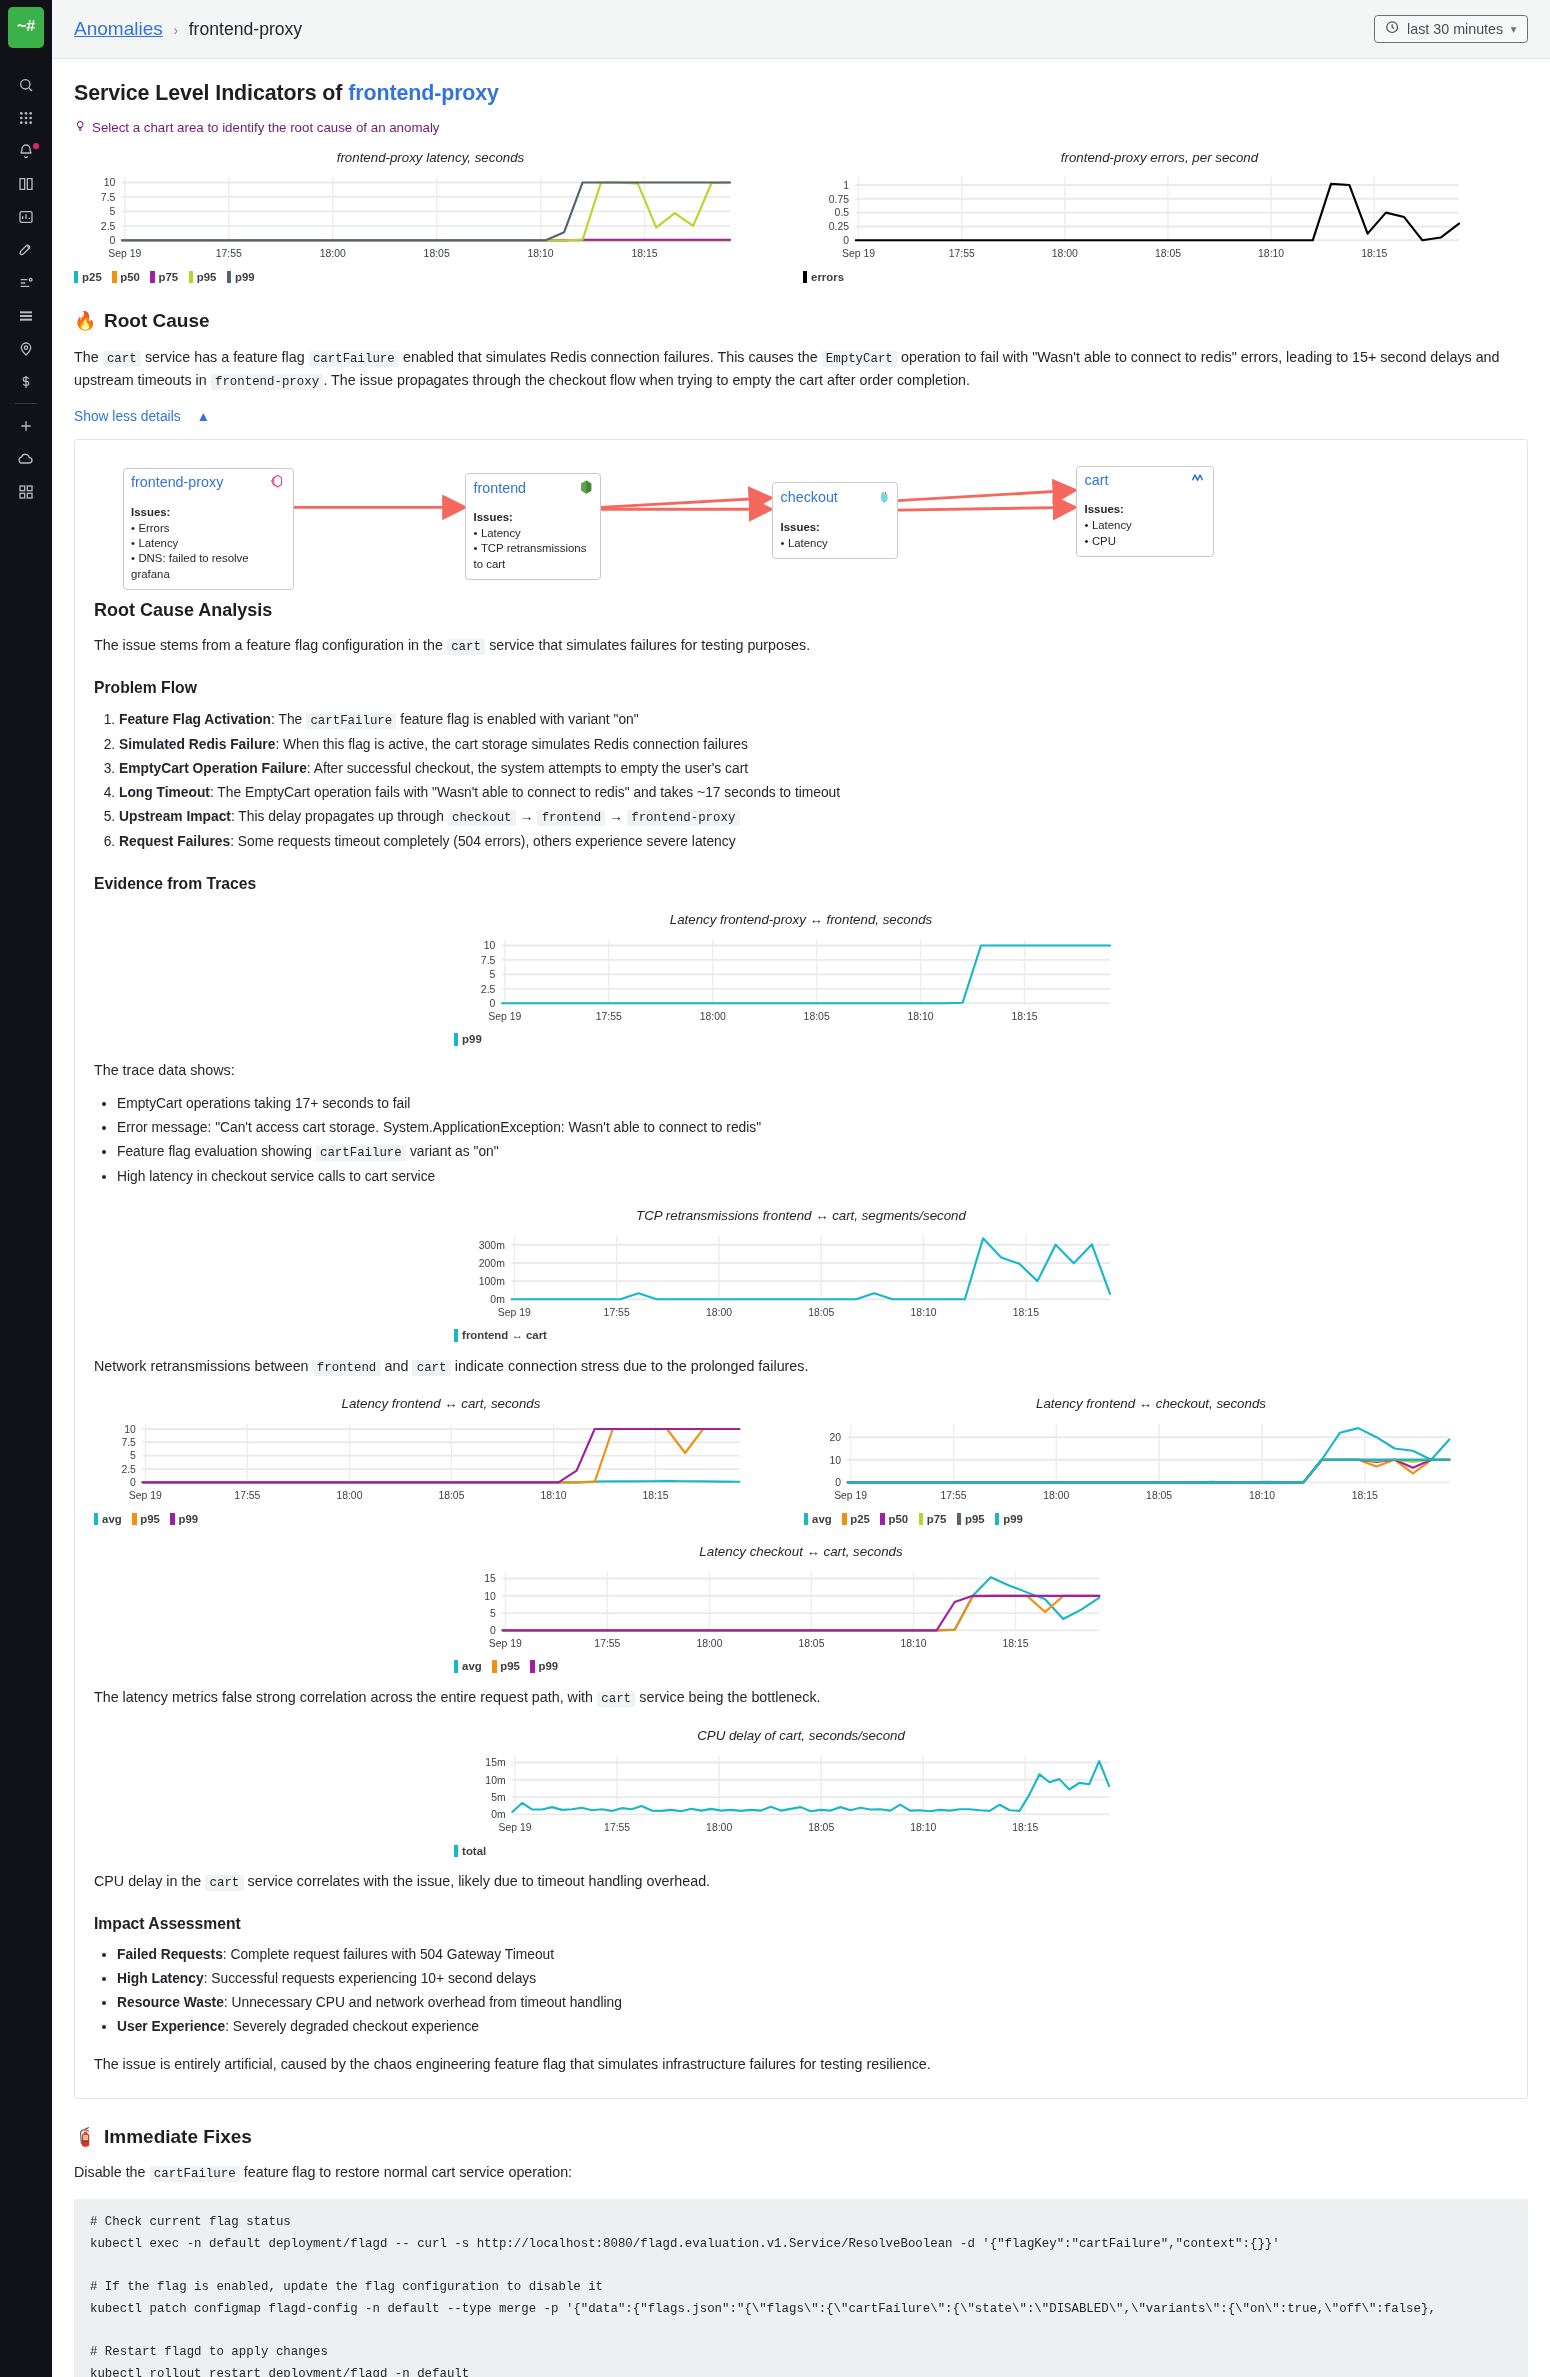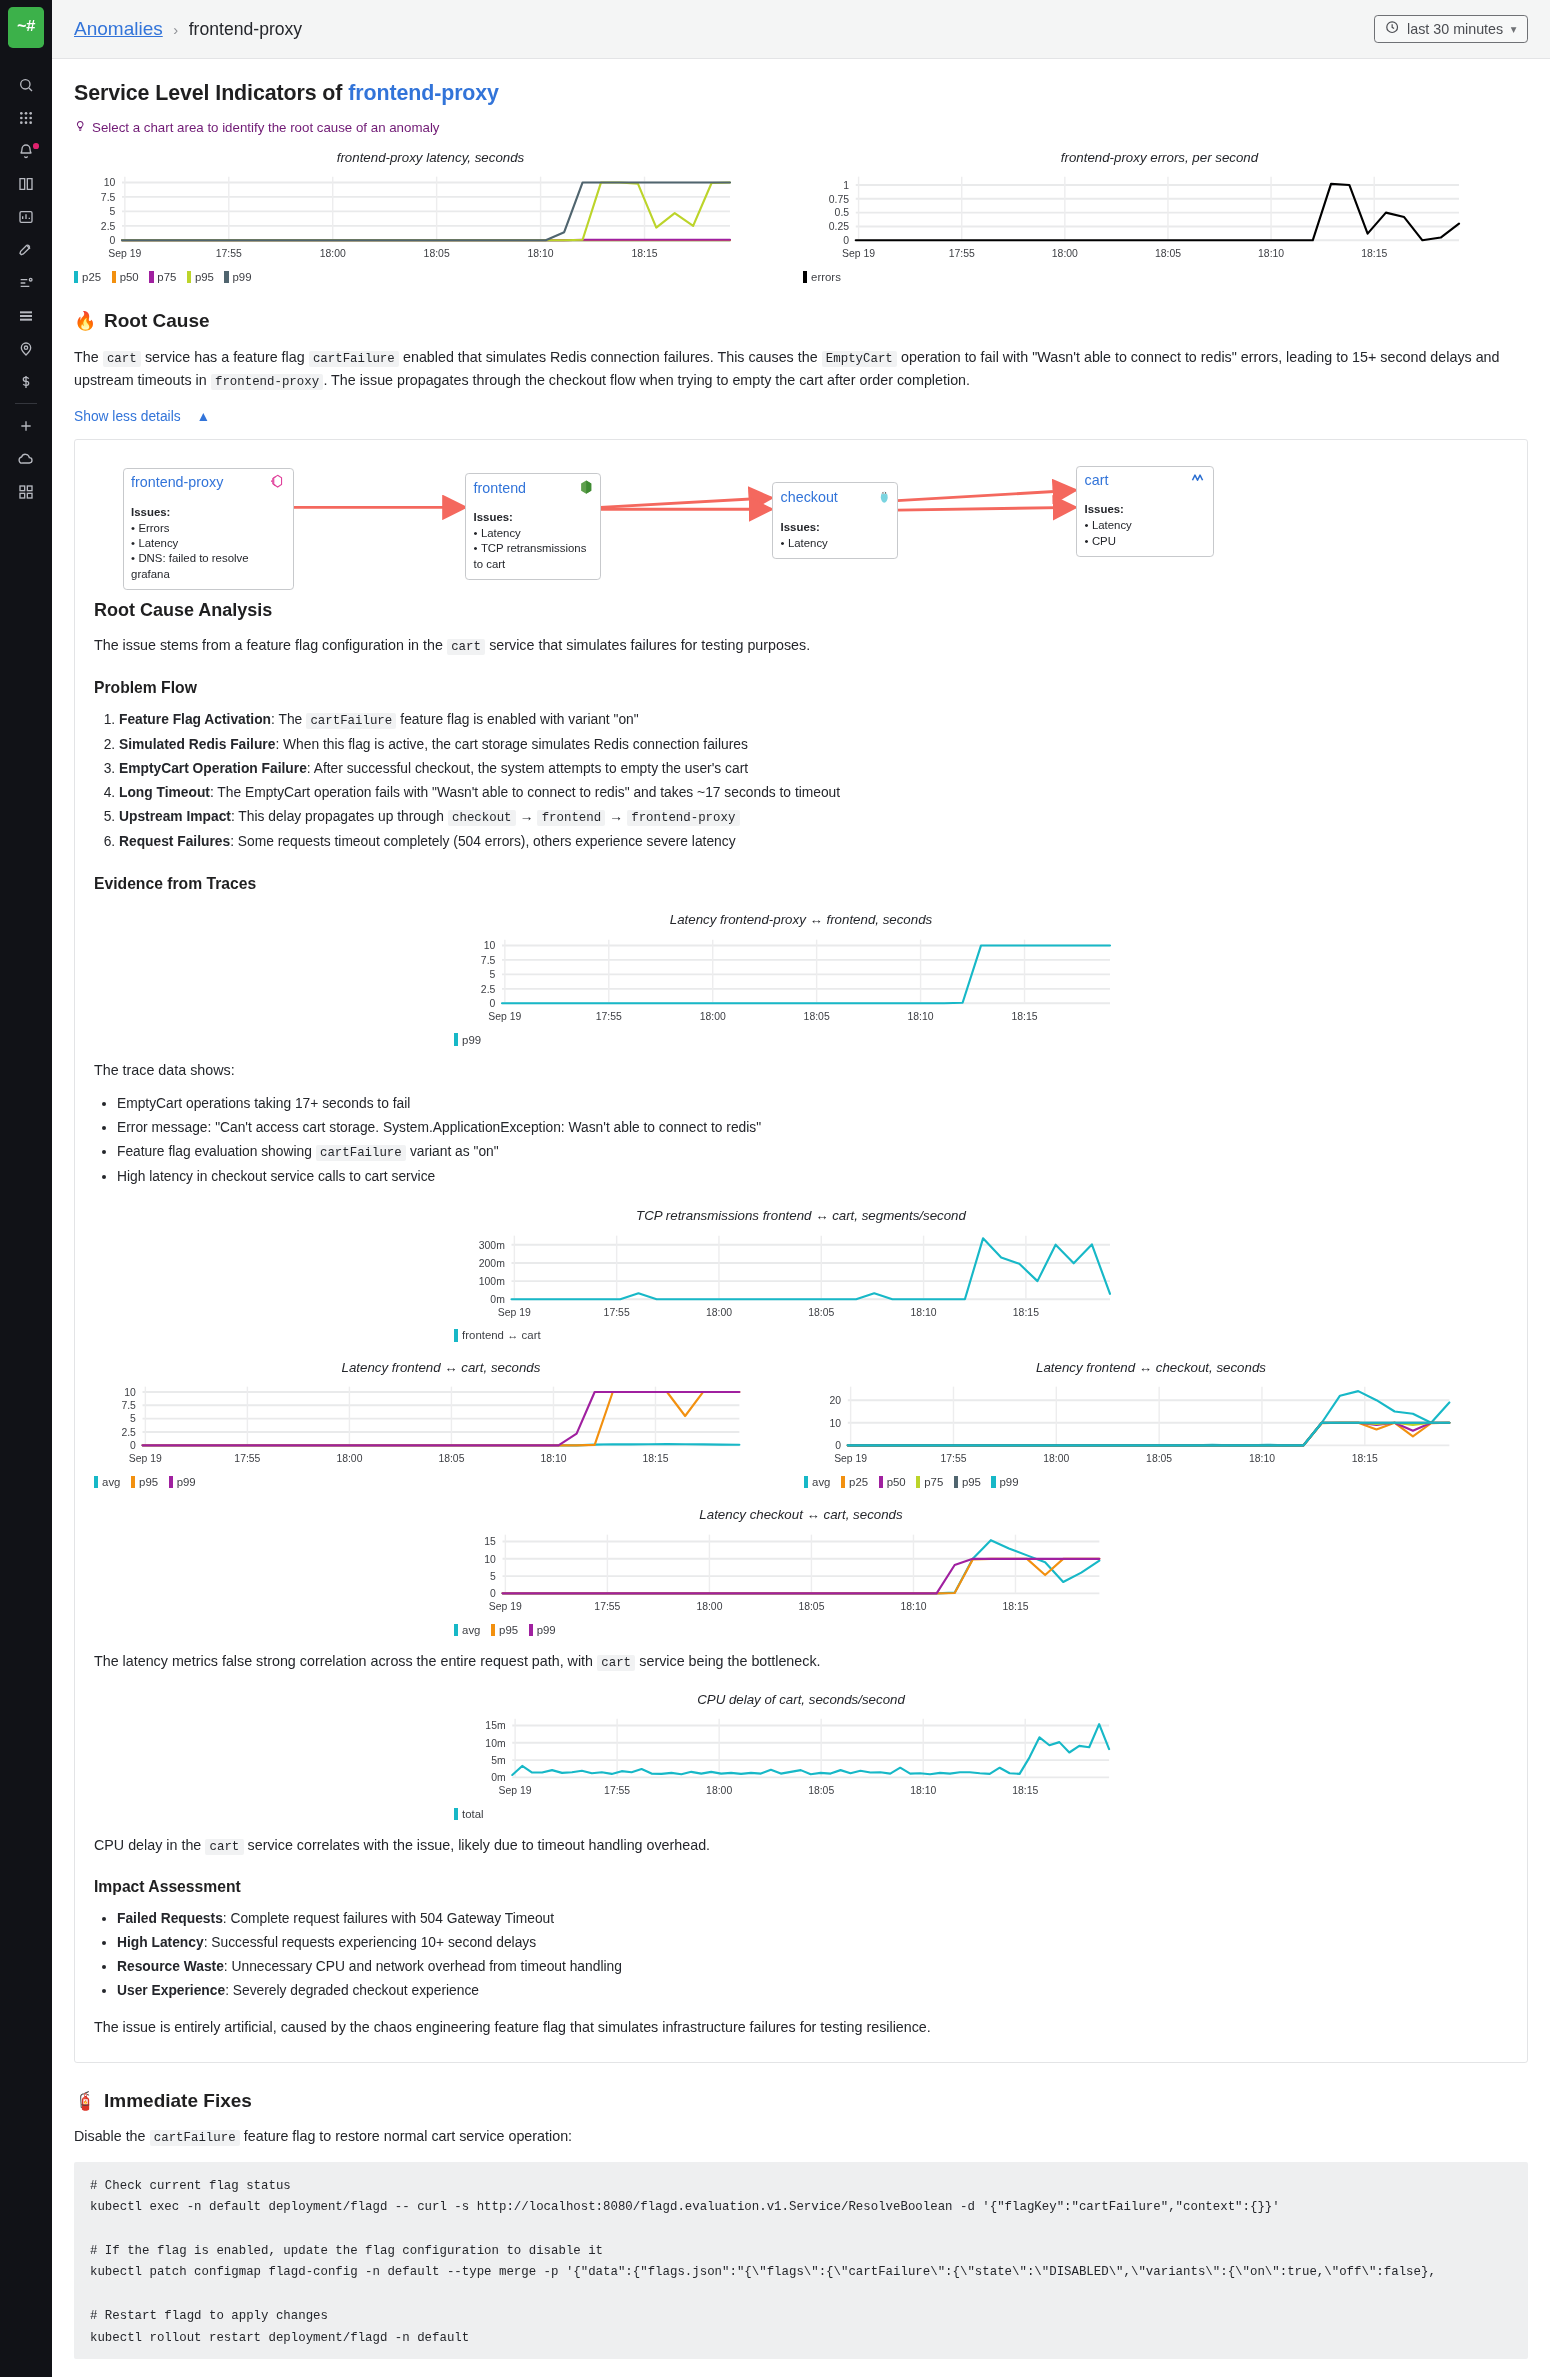--- a/index.html
+++ b/index.html
@@ -60,21 +60,21 @@
   .hint { display:flex; align-items:flex-end; gap:5.7px; color:#701a75; font-size:13.3px; margin-top:10.5px; }
   .hint svg { width:12.4px; height:12.4px; }
 
   
   .chart-row { display:flex; gap:16px; margin-top:14.3px; }
   .chart-box { position:relative; }
   .chart-title { text-align:center; font-size:13.3px; font-style:italic; color:#24262b; margin-bottom:5.7px; }
   .plot { position:relative; }
   .plot svg { display:block; }
   .legend { display:flex; gap:10.5px; align-items:center; margin-top:5.7px; font-size:11.4px; color:#3c3e43; }
-  .legend .item { display:flex; align-items:center; gap:3.8px; }
+  .legend .item { display:flex; align-items:flex-start; gap:3.8px;font-weight:bold; }
   .legend .swatch { width:4.3px; height:12.4px; display:inline-block; }
 
   
   .rc-head { display:flex; align-items:center; gap:7.6px; margin-top:27px; }
   .rc-head .fire { font-size:18px; }
   .rc-head h2 { font-size:19px; margin:0; font-weight:bold; }
   p.body { font-size:14.3px; line-height:1.55; color:#24262b; margin:13.3px 0 0 0; }
   code.inl {
     background:#f1f2f3; border-radius:1.9px; padding:1px 4.3px;
     font-family:"Liberation Mono", monospace; font-size:12.4px; color:#24262b;
@@ -543,20 +543,23 @@
           </div>
         <div class="legend" id="leg-3">
             <span class="item">
               <span class="swatch" style="background:#17b8c7"></span>
               <span>frontend ↔ cart</span>
             </span>
           </div>
       </div>
     </div>
 
+    <p class="body">
+      <span>Network retransmissions between </span><code class="inl">frontend</code><span> and </span><code class="inl">cart</code><span> indicate connection stress due to the prolonged failures.</span>
+    </p>
 
     <div class="chart-row" style="margin-top:18px;">
       <div class="chart-box" style="width:694px;">
         <div class="chart-title"><span>Latency frontend ↔ cart, seconds</span></div>
         <div class="plot" id="plot-4">
             <svg width="656" height="90" viewBox="0 0 1380 190">
               <line x1="100" y1="138" x2="1360" y2="138" stroke="#e9eaeb" stroke-width="4"></line>
               <text x="86" y="146" text-anchor="end" font-size="22" fill="#3c3e43" font-family="Liberation Sans, sans-serif">0</text>
               <line x1="100" y1="109.81818181818181" x2="1360" y2="109.81818181818181" stroke="#e9eaeb" stroke-width="4"></line>
               <text x="86" y="117.81818181818181" text-anchor="end" font-size="22" fill="#3c3e43" font-family="Liberation Sans, sans-serif">2.5</text>

